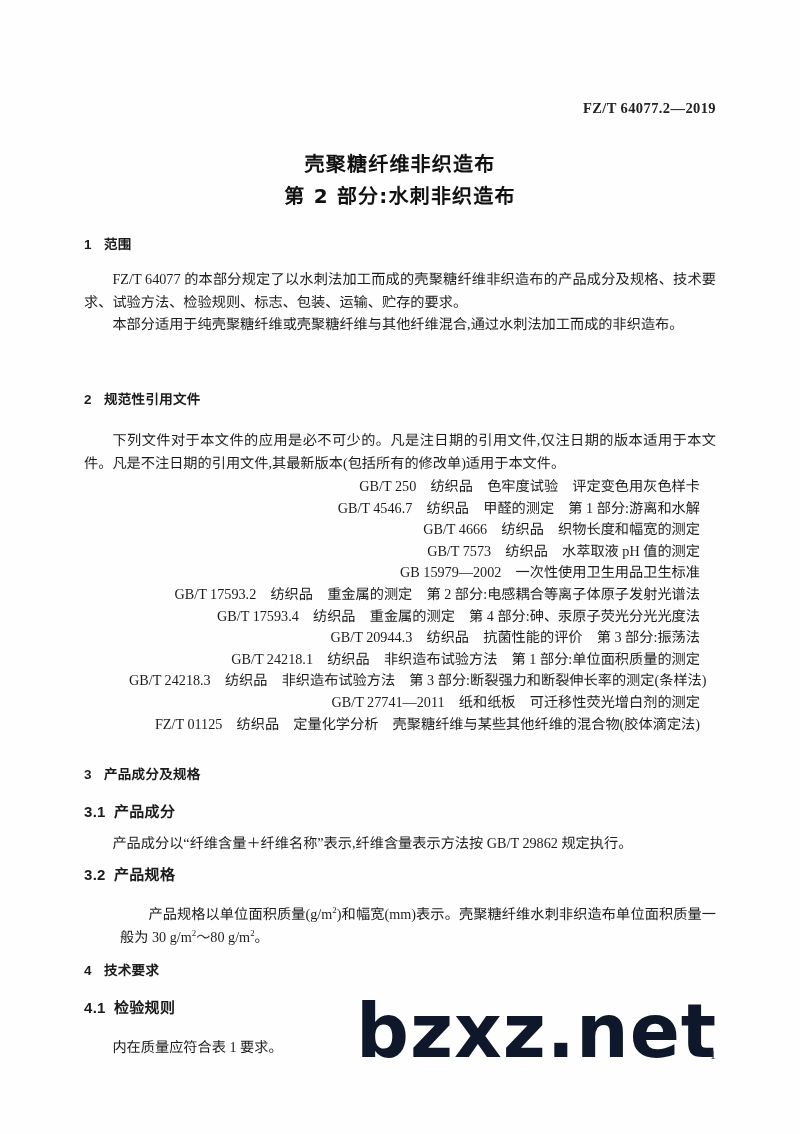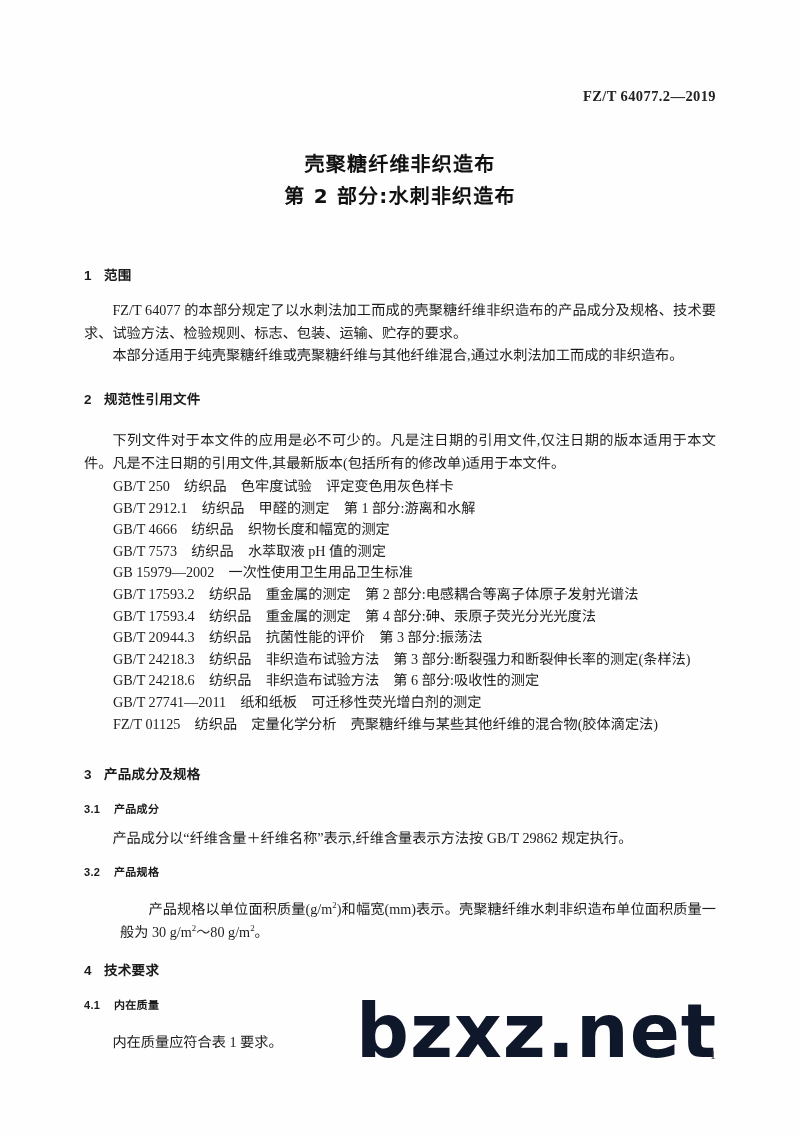--- a/index.html
+++ b/index.html
@@ -47,21 +47,21 @@
     left: 84px;
     top: 0;
     width: 632px;
     z-index: 2;
   }
 
   
   .doc-header {
     position: absolute;
     left: 84px;
-    top: 88px;
+    top: 100px;
     width: 632px;
     text-align: right;
     font-family: "Liberation Serif", serif;
     font-weight: 700;
     font-size: 14.5px;
     letter-spacing: 0.4px;
     color: #222;
     z-index: 2;
   }
 
@@ -87,21 +87,21 @@
   .h1, .h2 {
     font-family: "DejaVu Sans", "Liberation Sans", sans-serif;
     font-weight: 700;
     color: #1b1b1b;
   }
   .h1 {
     font-size: 13.5px;
     letter-spacing: 0.3px;
   }
   .h2 {
-    font-size: 11px;
+    font-size: 15px;
     letter-spacing: 0.3px;
   }
   .h-num {
     display: inline-block;
     font-family: "Liberation Sans", "DejaVu Sans", sans-serif;
     font-weight: 700;
   }
   .h1 .h-num { min-width: 20px; }
   .h2 .h-num { min-width: 30px; }
 
@@ -111,23 +111,24 @@
     font-size: 14.2px;
     line-height: 22.5px;
     color: #1c1c1c;
     text-align: justify;
     text-justify: inter-ideograph;
   }
   .para.indent { text-indent: 2em; }
 
   
   .ref-list {
-    margin: 0;
+    margin: 16px;
     padding: 0;
     list-style: none;
+    text-align: right;
   }
   .ref-item {
     font-family: "Liberation Serif", "DejaVu Serif", serif;
     font-size: 14.2px;
     line-height: 21.6px;
     color: #1c1c1c;
     padding-left: 29px;
     white-space: nowrap;
   }
 
@@ -162,44 +163,44 @@
 
   <div class="doc-header">FZ/T 64077.2—2019</div>
 
   <div class="title-block">
     <div class="title-line">壳聚糖纤维非织造布</div>
     <div class="title-line">第 2 部分:水刺非织造布</div>
   </div>
 
   <div class="content">
 
-    <div class="blk" style="top:264px;">
+    <div class="blk" style="top:233px;">
       <div class="h1">
         <span class="h-num">1</span><span>范围</span>
       </div>
       <div class="para indent" style="margin-top:15px;">FZ/T 64077 的本部分规定了以水刺法加工而成的壳聚糖纤维非织造布的产品成分及规格、技术要求、试验方法、检验规则、标志、包装、运输、贮存的要求。</div>
       <div class="para indent">本部分适用于纯壳聚糖纤维或壳聚糖纤维与其他纤维混合,通过水刺法加工而成的非织造布。</div>
     </div>
 
     <div class="blk" style="top:388px;">
       <div class="h1">
         <span class="h-num">2</span><span>规范性引用文件</span>
       </div>
       <div class="para indent" style="margin-top:21px;">下列文件对于本文件的应用是必不可少的。凡是注日期的引用文件,仅注日期的版本适用于本文件。凡是不注日期的引用文件,其最新版本(包括所有的修改单)适用于本文件。</div>
       <ul class="ref-list" style="margin-top:2px;">
         <li class="ref-item">GB/T 250　纺织品　色牢度试验　评定变色用灰色样卡</li>
-        <li class="ref-item">GB/T 2912.1　纺织品　甲醛的测定　第 1 部分:游离和水解</li>
+        <li class="ref-item">GB/T 4546.7　纺织品　甲醛的测定　第 1 部分:游离和水解</li>
         <li class="ref-item">GB/T 4666　纺织品　织物长度和幅宽的测定</li>
         <li class="ref-item">GB/T 7573　纺织品　水萃取液 pH 值的测定</li>
         <li class="ref-item">GB 15979—2002　一次性使用卫生用品卫生标准</li>
         <li class="ref-item">GB/T 17593.2　纺织品　重金属的测定　第 2 部分:电感耦合等离子体原子发射光谱法</li>
         <li class="ref-item">GB/T 17593.4　纺织品　重金属的测定　第 4 部分:砷、汞原子荧光分光光度法</li>
         <li class="ref-item">GB/T 20944.3　纺织品　抗菌性能的评价　第 3 部分:振荡法</li>
+        <li class="ref-item">GB/T 24218.1　纺织品　非织造布试验方法　第 1 部分:单位面积质量的测定</li>
         <li class="ref-item">GB/T 24218.3　纺织品　非织造布试验方法　第 3 部分:断裂强力和断裂伸长率的测定(条样法)</li>
-        <li class="ref-item">GB/T 24218.6　纺织品　非织造布试验方法　第 6 部分:吸收性的测定</li>
         <li class="ref-item">GB/T 27741—2011　纸和纸板　可迁移性荧光增白剂的测定</li>
         <li class="ref-item">FZ/T 01125　纺织品　定量化学分析　壳聚糖纤维与某些其他纤维的混合物(胶体滴定法)</li>
       </ul>
     </div>
 
     <div class="blk" style="top:763px;">
       <div class="h1">
         <span class="h-num">3</span><span>产品成分及规格</span>
       </div>
     </div>
@@ -219,21 +220,21 @@
     </div>
 
     <div class="blk" style="top:959px;">
       <div class="h1">
         <span class="h-num">4</span><span>技术要求</span>
       </div>
     </div>
 
     <div class="blk" style="top:996px;">
       <div class="h2">
-        <span class="h-num">4.1</span><span>内在质量</span>
+        <span class="h-num">4.1</span><span>检验规则</span>
       </div>
       <div class="para indent" style="margin-top:19px;">内在质量应符合表 1 要求。</div>
     </div>
 
   </div>
 
   <div class="page-number">1</div>
 
 </div>
 

